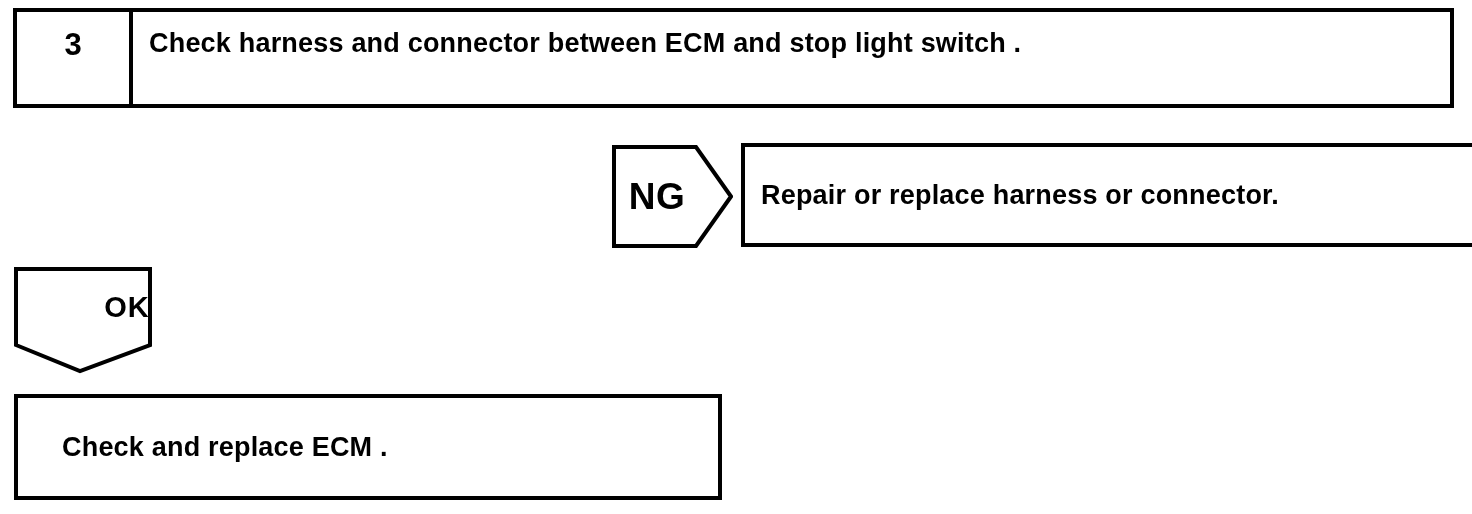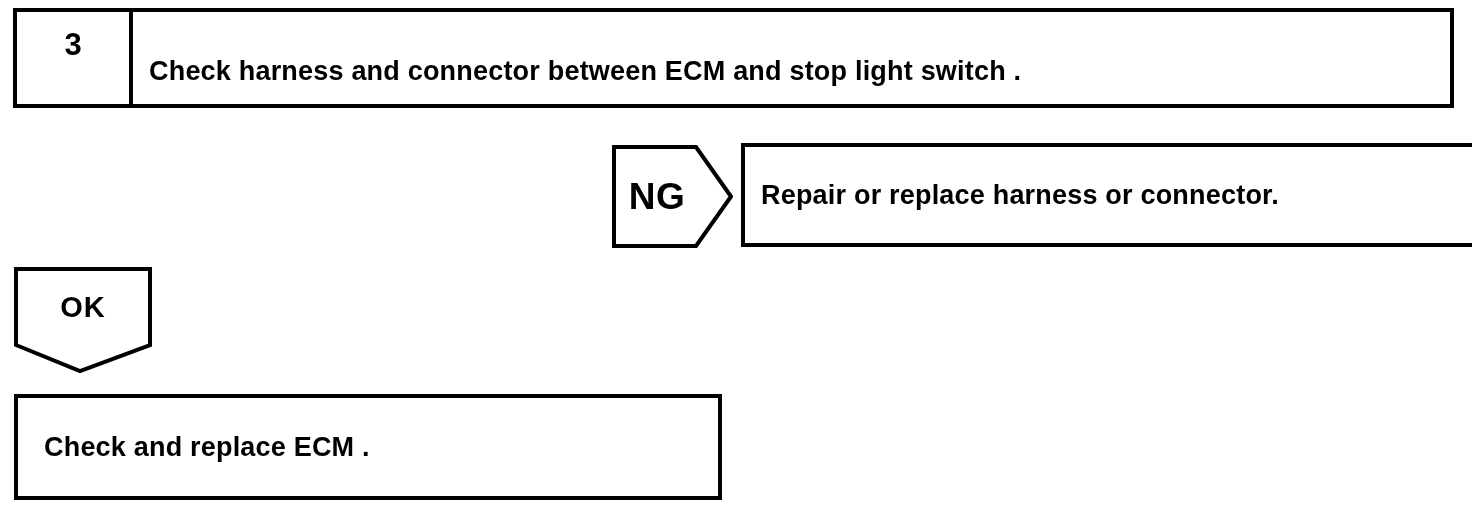--- a/index.html
+++ b/index.html
@@ -45,21 +45,20 @@
     font-size: 31px;
     font-weight: 700;
   }
   .step-text-cell {
     flex: 1;
     padding: 16px 10px 0 16px;
     font-size: 27px;
     font-weight: 700;
     letter-spacing: 0.2px;
     white-space: nowrap;
-    margin-top: 28px;
   }
   
   .ng-pentagon {
     position: absolute;
     left: 612px;
     top: 145px;
     width: 121px;
     height: 103px;
   }
   .ng-label {
@@ -102,30 +101,31 @@
     left: 0;
     top: 0;
     width: 138px;
     height: 80px;
     display: flex;
     align-items: center;
     justify-content: center;
     font-size: 29px;
     font-weight: 700;
     letter-spacing: 1px;
+    padding-left: 44px;
   }
   
   .end-box {
     left: 14px;
     top: 394px;
     width: 708px;
     height: 106px;
     display: flex;
     align-items: center;
-    padding-left: 26px;
+    padding-left: 44px;
     font-size: 27px;
     font-weight: 700;
     letter-spacing: 0.2px;
     white-space: nowrap;
   }
   svg { display: block; }
 </style>
 </head>
 <body>
 

